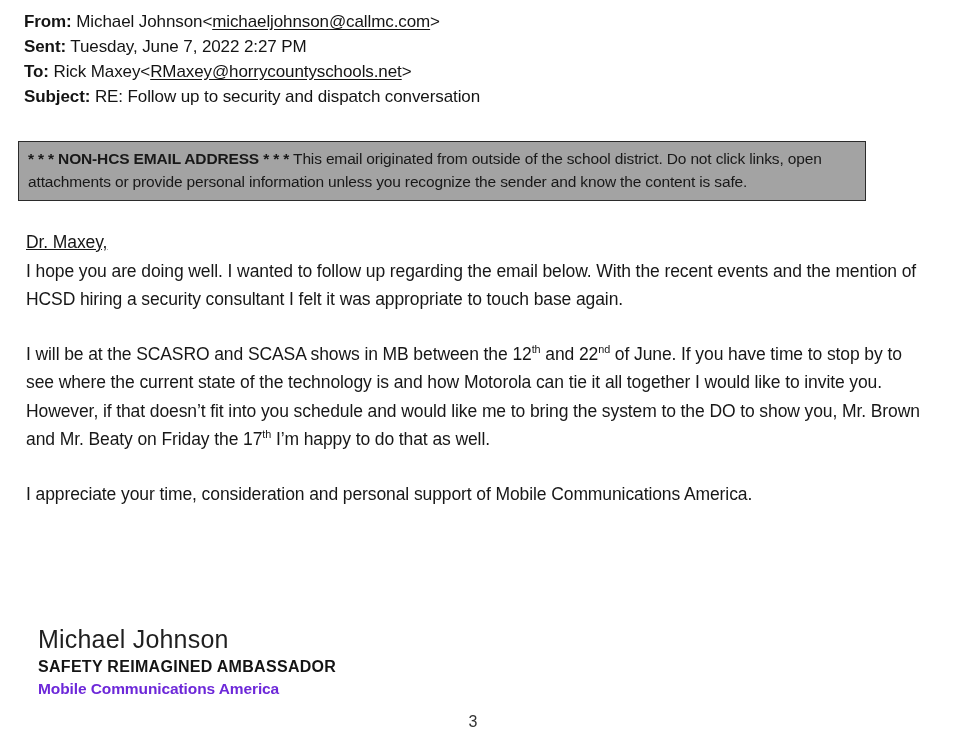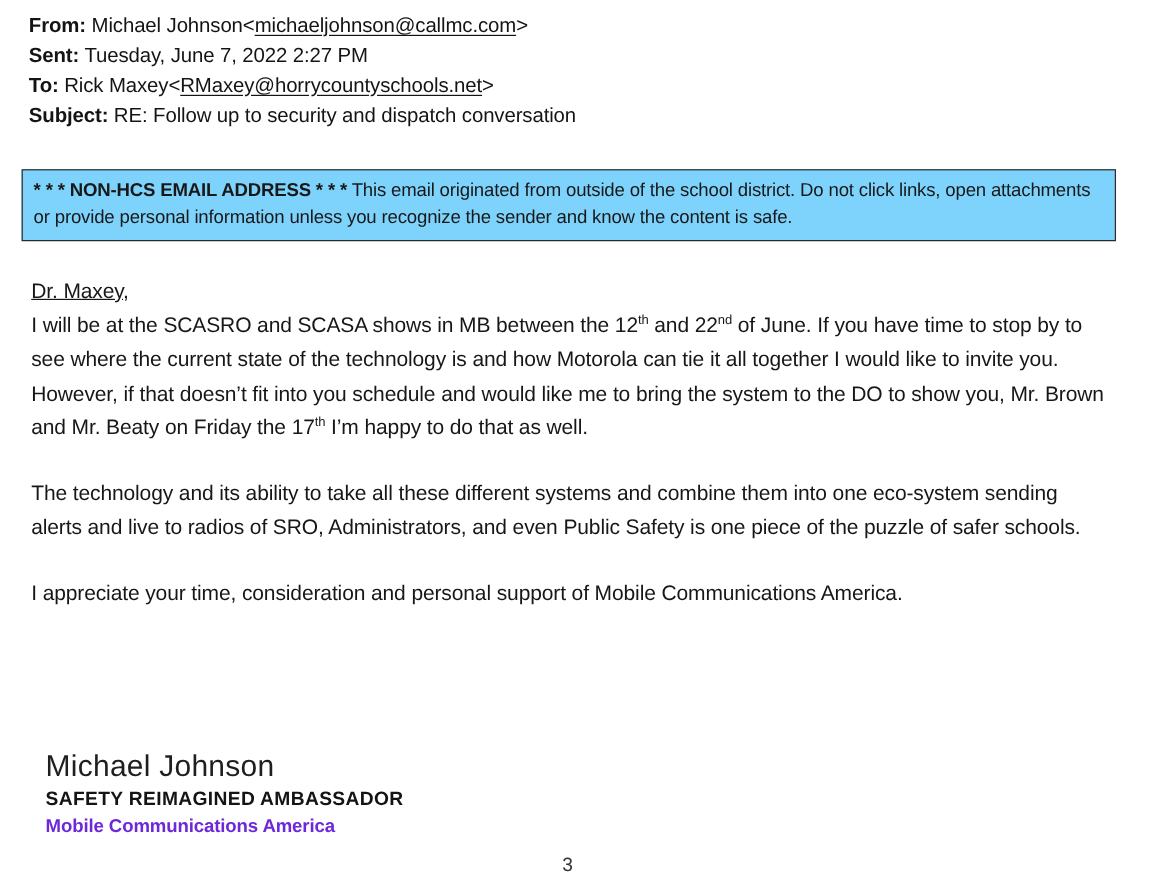--- a/index.html
+++ b/index.html
@@ -43,25 +43,25 @@
   .email-addr {
     text-decoration: underline;
     text-underline-offset: 2px;
   }
 
   
   .warning-banner {
     position: absolute;
     left: 18px;
     top: 141px;
-    width: 912px;
+    width: 848px;
     border: 1.5px solid #2b2b2b;
     box-sizing: border-box;
     padding: 5px 9px 7px 9px;
-    background: #7dd3fc;
+    background: #a3a3a3;
   }
   .warning-text {
     font-size: 15.5px;
     line-height: 23px;
     color: #181818;
     letter-spacing: -0.15px;
   }
   .warning-strong {
     font-weight: bold;
   }
@@ -161,24 +161,24 @@
   </div>
 
   <div class="warning-banner">
     <div class="warning-text"><span class="warning-strong">* * * NON-HCS EMAIL ADDRESS * * *</span><span> This email originated from outside of the school district. Do not click links, open attachments or provide personal information unless you recognize the sender and know the content is safe.</span></div>
   </div>
 
   <div class="body-copy">
 
     <p class="para tight">Dr. Maxey,</p>
 
+    <p class="para">I hope you are doing well. I wanted to follow up regarding the email below. With the recent events and the mention of HCSD hiring a security consultant I felt it was appropriate to touch base again.</p>
 
     <p class="para"><span>I will be at the SCASRO and SCASA shows in MB between the 12</span><sup>th</sup><span> and 22</span><sup>nd</sup><span> of June. If you have time to stop by to see where the current state of the technology is and how Motorola can tie it all together I would like to invite you. However, if that doesn’t fit into you schedule and would like me to bring the system to the DO to show you, Mr. Brown and Mr. Beaty on Friday the 17</span><sup>th</sup><span> I’m happy to do that as well.</span></p>
 
-    <p class="para">The technology and its ability to take all these different systems and combine them into one eco-system sending alerts and live to radios of SRO, Administrators, and even Public Safety is one piece of the puzzle of safer schools.</p>
 
     <p class="para">I appreciate your time, consideration and personal support of Mobile Communications America.</p>
 
   </div>
 
   <div class="signature">
     <div class="sig-name">Michael Johnson</div>
     <div class="sig-title">SAFETY REIMAGINED AMBASSADOR</div>
     <div class="sig-company">Mobile Communications America</div>
   </div>

